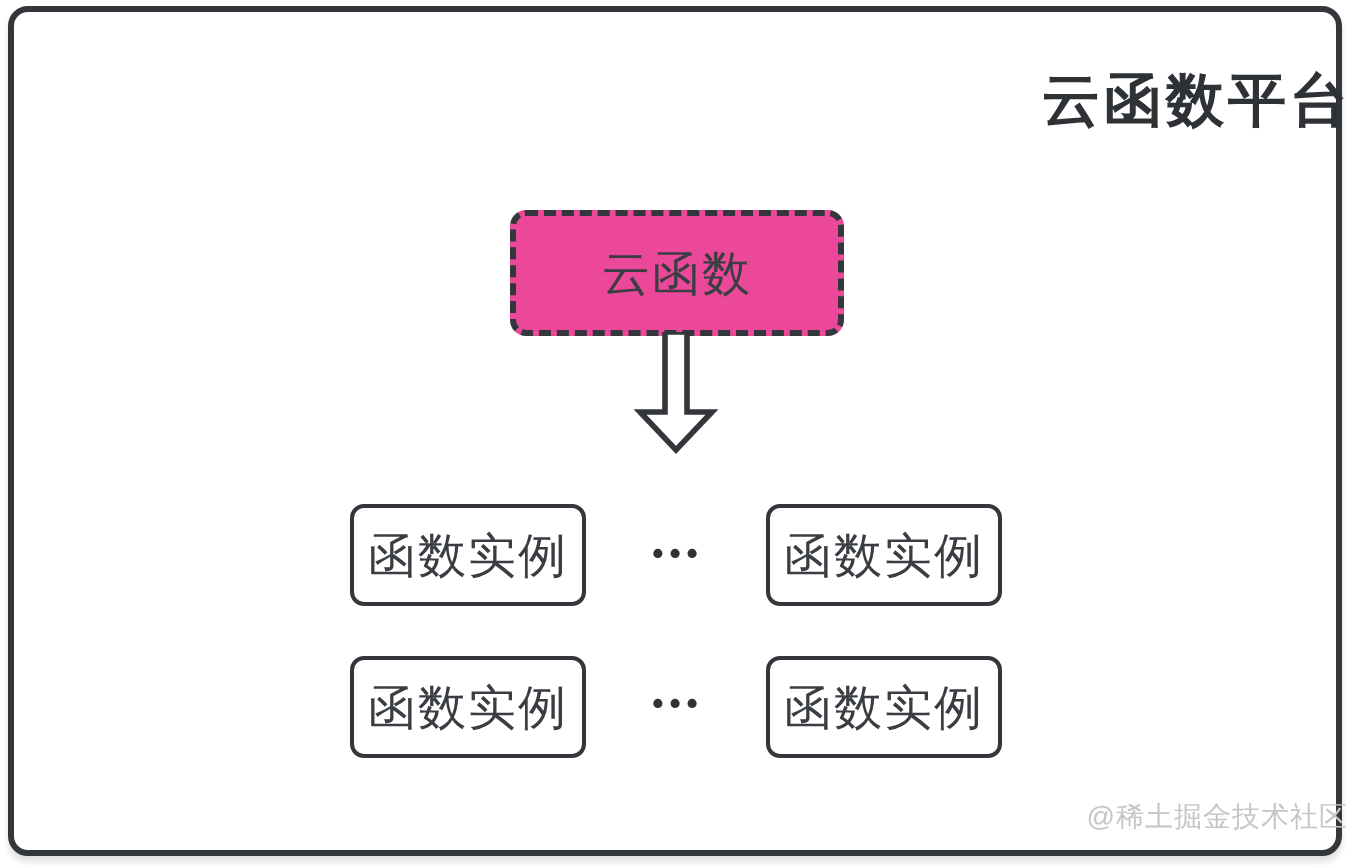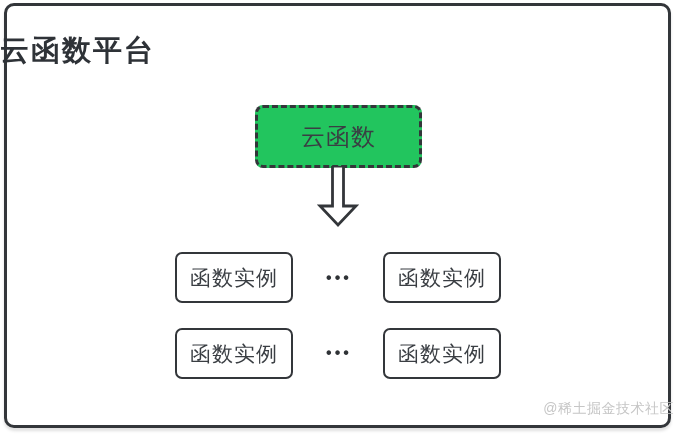--- a/index.html
+++ b/index.html
@@ -24,35 +24,35 @@
     border: 3px solid #33363a;
     border-radius: 10px;
     box-shadow: 0 3px 3px rgba(0,0,0,0.12);
     background: #ffffff;
   }
   .title {
     position: absolute;
     left: 0;
     top: 31px;
     width: 676px;
-    text-align: left;
+    text-align: right;
     font-size: 29px;
     font-weight: bold;
     letter-spacing: 2px;
     color: #2e3237;
   }
   .cloud-box {
     position: absolute;
     left: 255px;
     top: 105px;
     width: 161px;
     height: 57px;
     border: 3px dashed #33363a;
     border-radius: 8px;
-    background: #22c55e;
+    background: #ec4899;
     display: flex;
     align-items: center;
     justify-content: center;
     font-size: 24px;
     letter-spacing: 1px;
     color: #3a3e43;
   }
   .arrow {
     position: absolute;
     left: 317px;
@@ -63,21 +63,21 @@
   .inst-box {
     position: absolute;
     width: 114px;
     height: 47px;
     border: 2.5px solid #33363a;
     border-radius: 7px;
     background: #ffffff;
     display: flex;
     align-items: center;
     justify-content: center;
-    font-size: 21px;
+    font-size: 24px;
     letter-spacing: 1px;
     color: #3a3e43;
   }
   .inst-r1c1 { left: 175px; top: 252px; }
   .inst-r1c2 { left: 383px; top: 252px; }
   .inst-r2c1 { left: 175px; top: 328px; }
   .inst-r2c2 { left: 383px; top: 328px; }
   .dots {
     position: absolute;
     width: 60px;

